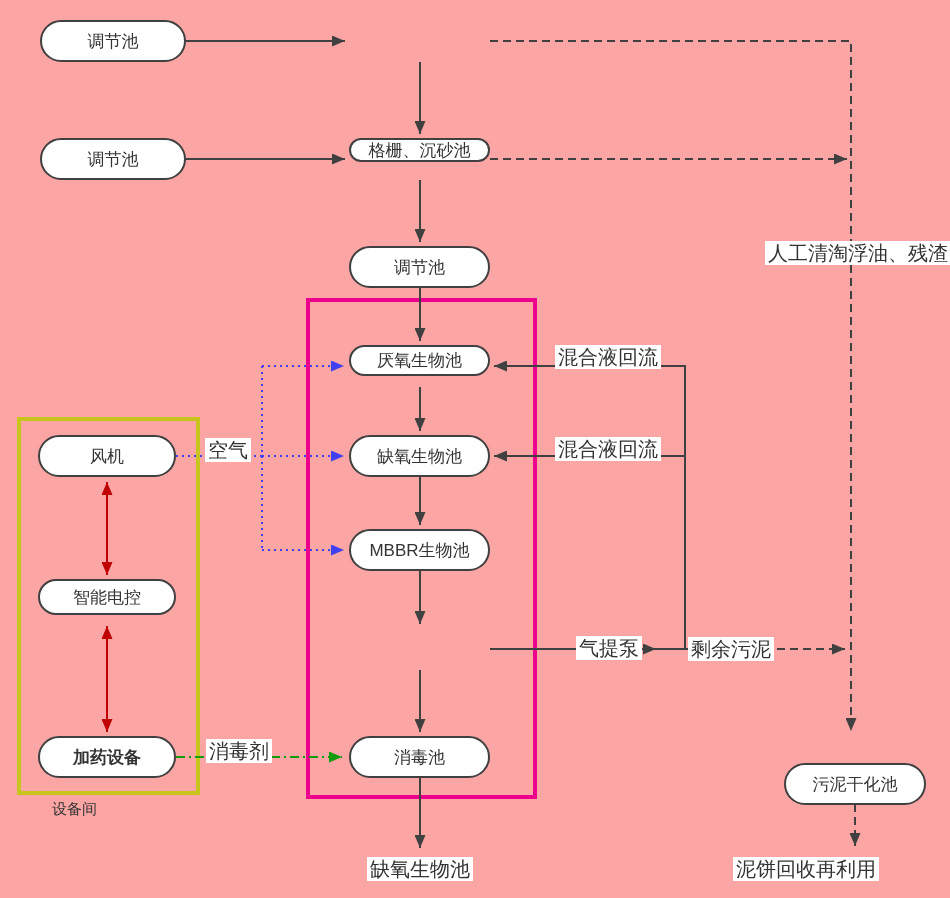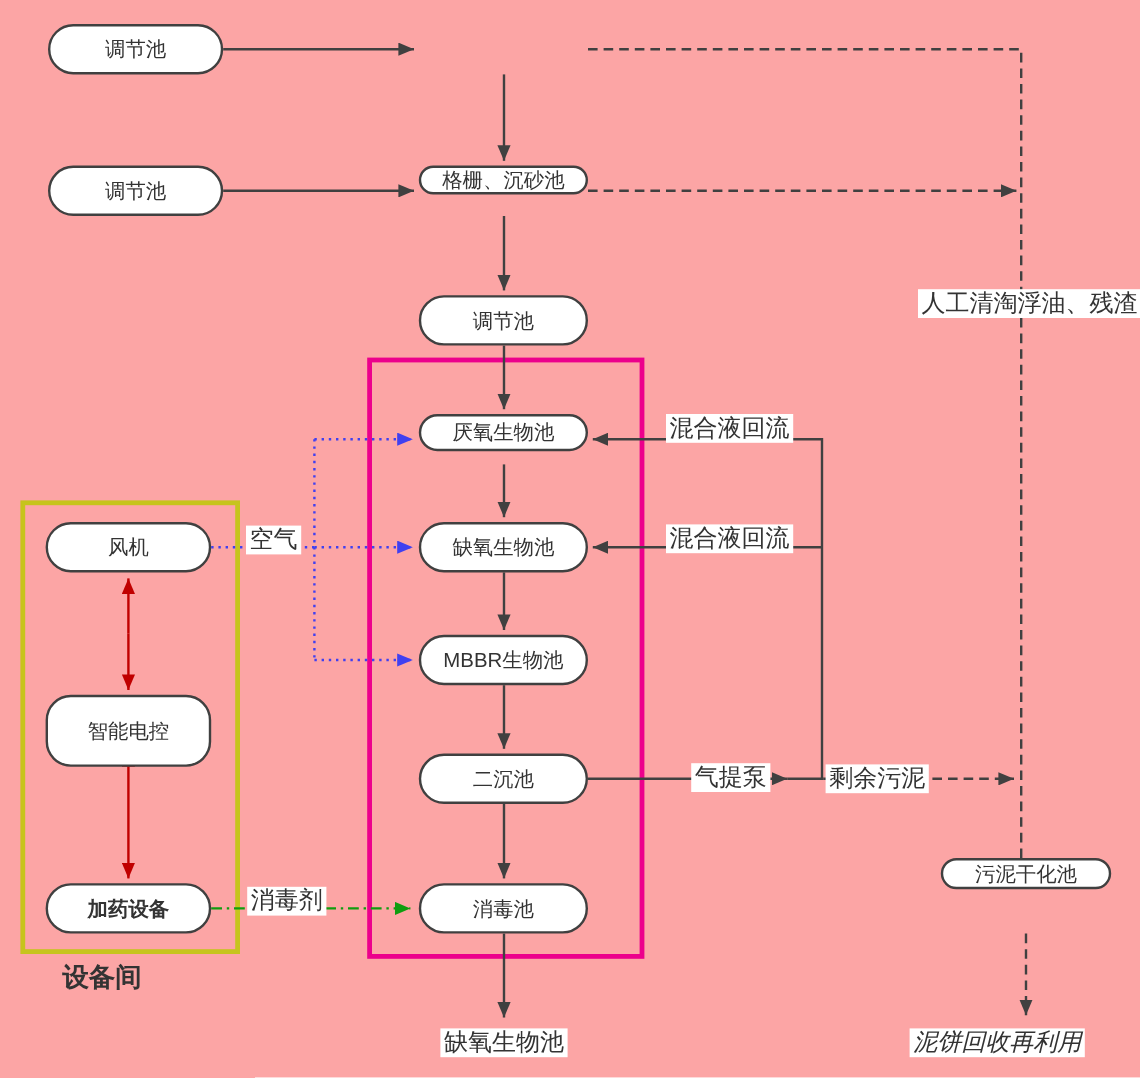--- a/index.html
+++ b/index.html
@@ -13,21 +13,21 @@
   svg.wires{position:absolute;left:0;top:0;z-index:2;}
   .node{
     position:absolute;display:flex;align-items:center;justify-content:center;
     background:#ffffff;border:2px solid var(--line,#404040);border-radius:21px;
     font-size:17px;z-index:3;box-sizing:border-box;white-space:nowrap;
   }
   .lbl{
     position:absolute;transform:translate(-50%,-50%);background:#ffffff;
     padding:0 3px;font-size:20px;white-space:nowrap;z-index:4;line-height:1.2;
   }
-  .room-label{position:absolute;font-weight:bold;font-size:22px;z-index:4;white-space:nowrap;}
+  .room-label{position:absolute;font-weight:normal;font-size:15px;z-index:4;white-space:nowrap;}
   
   .s{stroke:var(--line,#404040);stroke-width:2;fill:none;}
   .d{stroke:var(--line,#404040);stroke-width:2;fill:none;stroke-dasharray:8 5;}
   .b{stroke:var(--blue,#4040f0);stroke-width:2;fill:none;stroke-dasharray:2 4;}
   .g{stroke:var(--green,#0f9d0f);stroke-width:2;fill:none;stroke-dasharray:9 4 2 4;}
   .r{stroke:var(--red,#c00000);stroke-width:2;fill:none;}
   .mkf-line{fill:var(--line,#404040);}
   .mkf-blue{fill:var(--blue,#4040f0);}
   .mkf-green{fill:var(--green,#0f9d0f);}
   .mkf-red{fill:var(--red,#c00000);}
@@ -91,31 +91,30 @@
     <line class="r" marker-end="url(#mR)" x1="107" y1="680" x2="107" y2="732"></line>
   </svg>
 
   <div class="node" style="left:40px;top:20px;width:146px;height:42px;">调节池</div>
   <div class="node" style="left:40px;top:138px;width:146px;height:42px;">调节池</div>
   <div class="node" style="left:349px;top:138px;width:141px;height:24px;">格栅、沉砂池</div>
   <div class="node" style="left:349px;top:246px;width:141px;height:42px;">调节池</div>
   <div class="node" style="left:349px;top:345px;width:141px;height:31px;">厌氧生物池</div>
   <div class="node" style="left:349px;top:435px;width:141px;height:42px;">缺氧生物池</div>
   <div class="node" style="left:349px;top:529px;width:141px;height:42px;">MBBR生物池</div>
-  <div class="node" style="left:349px;top:628px;width:141px;height:42px;">二沉池</div>
   <div class="node" style="left:349px;top:736px;width:141px;height:42px;">消毒池</div>
   <div class="node" style="left:38px;top:435px;width:138px;height:42px;">风机</div>
-  <div class="node" style="left:38px;top:579px;width:138px;height:60px;">智能电控</div>
+  <div class="node" style="left:38px;top:579px;width:138px;height:36px;">智能电控</div>
   <div class="node" style="left:38px;top:736px;width:138px;height:42px;font-weight:bold;">加药设备</div>
-  <div class="node" style="left:784px;top:715px;width:142px;height:26px;">污泥干化池</div>
+  <div class="node" style="left:784px;top:763px;width:142px;height:42px;">污泥干化池</div>
 
   <div class="lbl" style="left:858px;top:253px;">人工清淘浮油、残渣</div>
   <div class="lbl" style="left:608px;top:357px;">混合液回流</div>
   <div class="lbl" style="left:608px;top:449px;">混合液回流</div>
   <div class="lbl" style="left:609px;top:648px;">气提泵</div>
   <div class="lbl" style="left:731px;top:649px;">剩余污泥</div>
   <div class="lbl" style="left:228px;top:450px;">空气</div>
   <div class="lbl" style="left:239px;top:751px;">消毒剂</div>
   <div class="lbl" style="left:420px;top:869px;">缺氧生物池</div>
-  <div class="lbl" style="left:831px;top:869px;font-style:italic;">泥饼回收再利用</div>
+  <div class="lbl" style="left:806px;top:869px;">泥饼回收再利用</div>
   <div class="room-label" style="left:52px;top:800px;">设备间</div>
 
 </div>
 
 </body></html>

